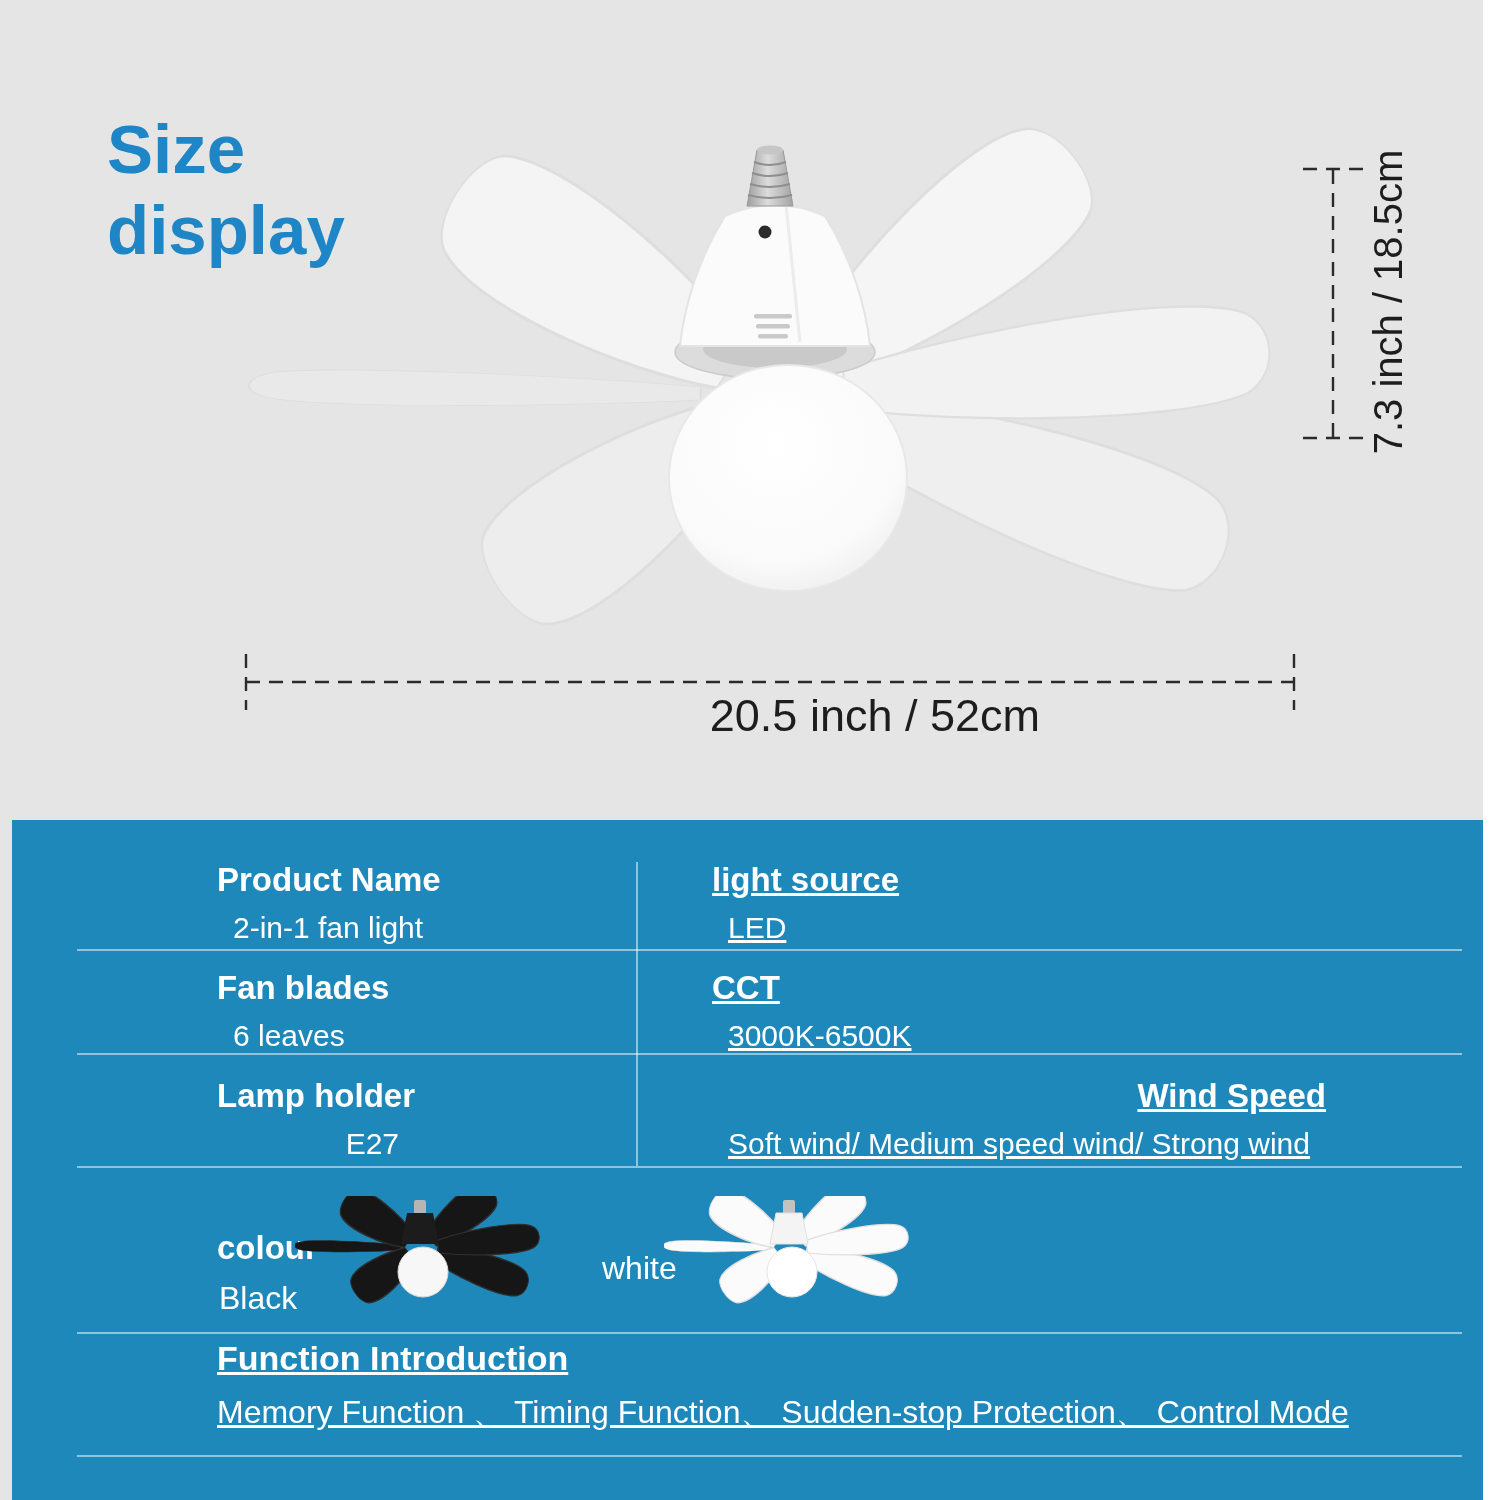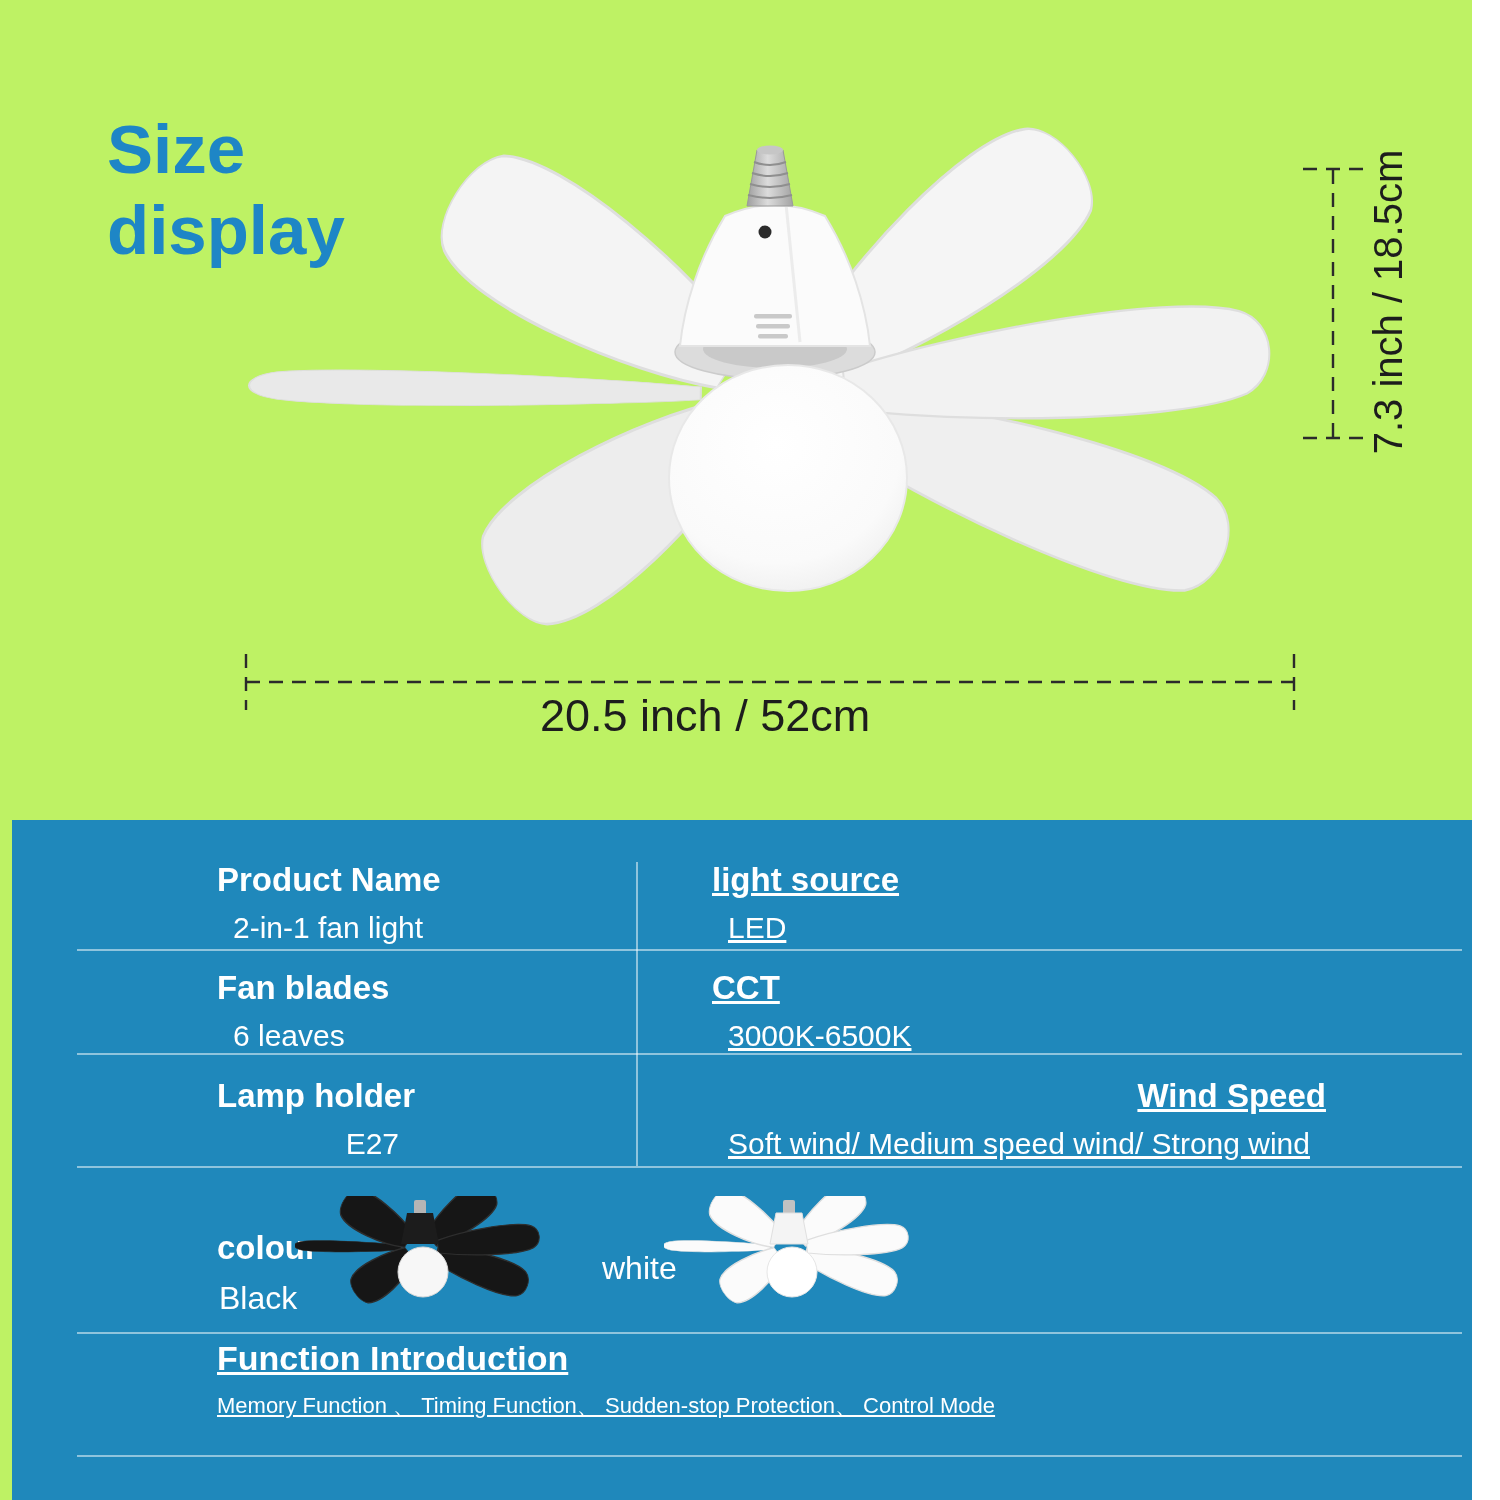--- a/index.html
+++ b/index.html
@@ -1,35 +1,35 @@
 <!DOCTYPE html>
 <html style="--accent-blue: #1e86c6; --panel-blue: #1f88bb; --divider: rgba(255,255,255,0.5); --dimension-text: #1d1d1d;"><head>
 <meta charset="utf-8">
 <style>
   html,body{margin:0;padding:0;background:#ffffff;}
   .canvas{
-    position:relative;width:1472px;height:1500px;background:#bef264;overflow:hidden;
-    font-family:"Liberation Sans",sans-serif;color:#222;
+    position:relative;width:1472px;height:1500px;background:#e5e5e5;overflow:hidden;
+    font-family:"Liberation Sans",sans-serif;color:#222;padding-left:11px;
   }
   
   .page-title{
     position:absolute;left:107px;top:110px;
     font-size:69px;font-weight:bold;line-height:1.17;
     color:var(--accent-blue,#1e86c6);
   }
   
   .fan-svg{position:absolute;left:220px;top:100px;width:1100px;height:560px;}
   .dims-svg{position:absolute;left:0;top:0;width:1500px;height:1500px;pointer-events:none;}
   .dim-label{position:absolute;color:var(--dimension-text,#1d1d1d);white-space:nowrap;}
   .dim-label.vertical{
     left:1212px;top:276px;width:360px;height:52px;
     font-size:40px;text-align:center;transform:rotate(-90deg);
   }
   .dim-label.horizontal{
-    left:540px;top:690px;width:500px;font-size:45px;text-align:left;
+    left:540px;top:690px;width:500px;font-size:45px;text-align:right;
   }
   
   .panel{
     position:absolute;left:12px;top:820px;width:1500px;height:680px;
     background:var(--panel-blue,#1f88bb);color:#ffffff;
   }
   .sep{position:absolute;left:65px;width:1385px;height:2px;background:var(--divider,rgba(255,255,255,.5));}
   .vdiv{position:absolute;left:624px;top:42px;width:2px;height:304px;background:var(--divider,rgba(255,255,255,.5));}
   .cell{position:absolute;}
   .cell h3{margin:0;font-size:33px;font-weight:bold;line-height:1.2;}
@@ -41,21 +41,21 @@
   .r3{top:256px;text-align:right;}
   .colour-heading{position:absolute;left:205px;top:372px;font-size:33px;font-weight:bold;margin-top:37px;}
   .swatch-label{position:absolute;top:430px;font-size:32px;}
   .swatch-label.black{left:207px;margin-top:30px;}
   .swatch-label.white{left:578px;margin-left:12px;}
   .mini-fan{position:absolute;top:376px;width:250px;height:124px;}
   .mini-fan.black-fan{left:283px;}
   .mini-fan.white-fan{left:652px;}
   .func-cell{position:absolute;left:205px;top:518px;text-decoration:underline;}
   .func-cell h3{margin:0;font-size:34px;font-weight:bold;line-height:1.2;}
-  .func-cell p{margin:12px 0 0;font-size:22px;font-weight:normal;}
+  .func-cell p{margin:12px 0 0;font-size:32px;font-weight:normal;}
 </style>
 </head>
 <body>
 
 <div class="canvas">
 
   <div class="page-title">
     <div>Size</div>
     <div>display</div>
   </div>

